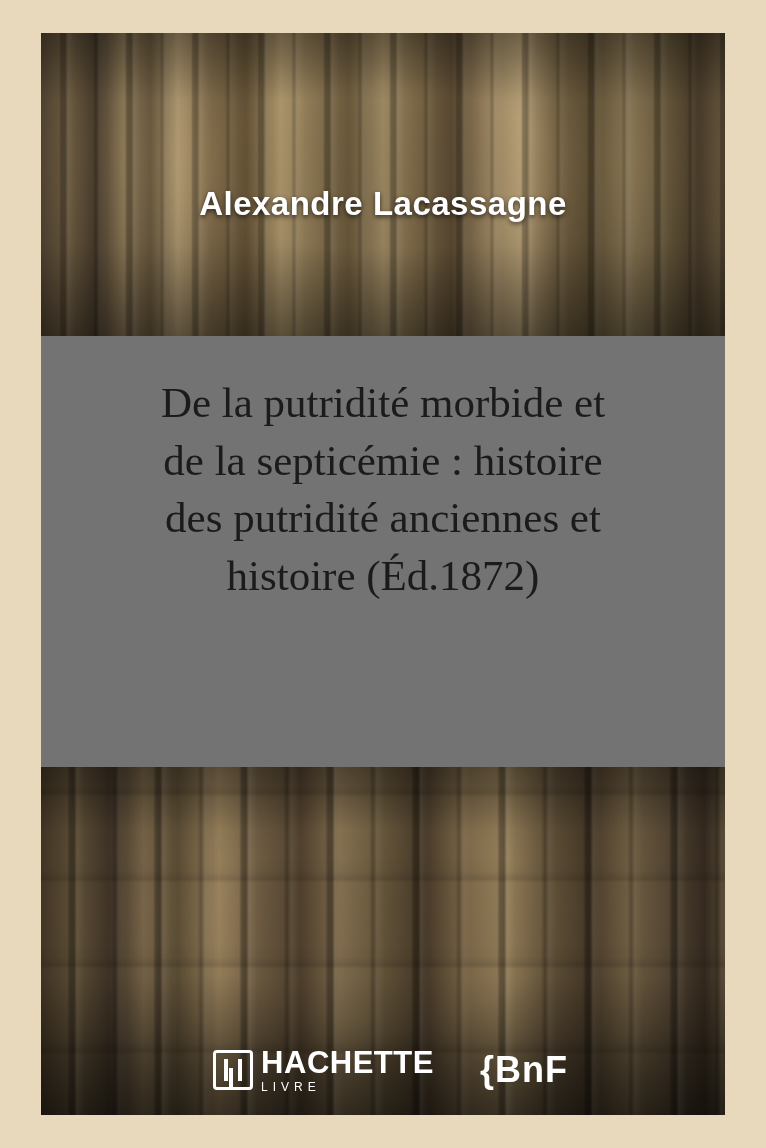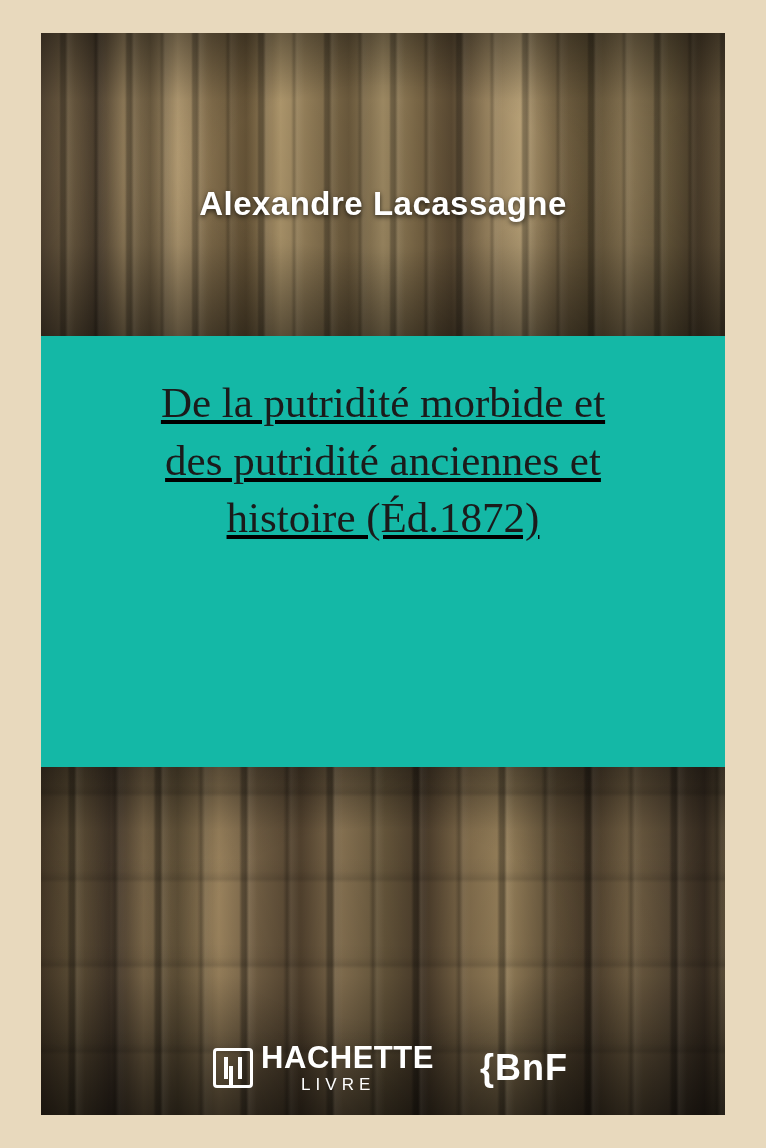--- a/index.html
+++ b/index.html
@@ -135,25 +135,24 @@
     z-index: 5;
   }
 
   
   .title-area {
     position: absolute;
     left: 0;
     top: 303px;
     width: 684px;
     height: 431px;
-    background: #14b8a6;
+    background: #737373;
     display: flex;
     align-items: flex-start;
     justify-content: center;
-    text-decoration: underline;
   }
   .title {
     margin-top: 38px;
     width: 640px;
     text-align: center;
     color: #1b1b1b;
     font-family: "Liberation Serif", serif;
     font-size: 43px;
     line-height: 1.34;
     font-weight: normal;
@@ -205,24 +204,23 @@
     text-align: left;
     font-family: "Liberation Sans", sans-serif;
     line-height: 1;
   }
   .hachette-name {
     font-size: 31px;
     font-weight: bold;
     letter-spacing: .5px;
   }
   .hachette-sub {
-    font-size: 17px;
+    font-size: 12px;
     letter-spacing: 5px;
     margin-top: 3px;
-    margin-left: 40px;
   }
   .bnf {
     color: #ffffff;
     font-family: "Liberation Sans", sans-serif;
     font-size: 36px;
     font-weight: bold;
     letter-spacing: 1px;
   }
 </style>
 </head>
@@ -235,20 +233,21 @@
     <div class="photo-band photo-top">
       <div class="spines"></div>
       <div class="vignette"></div>
     </div>
 
     <div class="author">Alexandre Lacassagne</div>
 
     <div class="title-area">
       <div class="title">
         <div>De la putridité morbide et</div>
+        <div>de la septicémie : histoire</div>
         <div>des putridité anciennes et</div>
         <div>histoire (Éd.1872)</div>
       </div>
     </div>
 
     <div class="photo-band photo-bottom">
       <div class="spines alt"></div>
       <div class="shelf-lines"></div>
       <div class="vignette"></div>
     </div>

